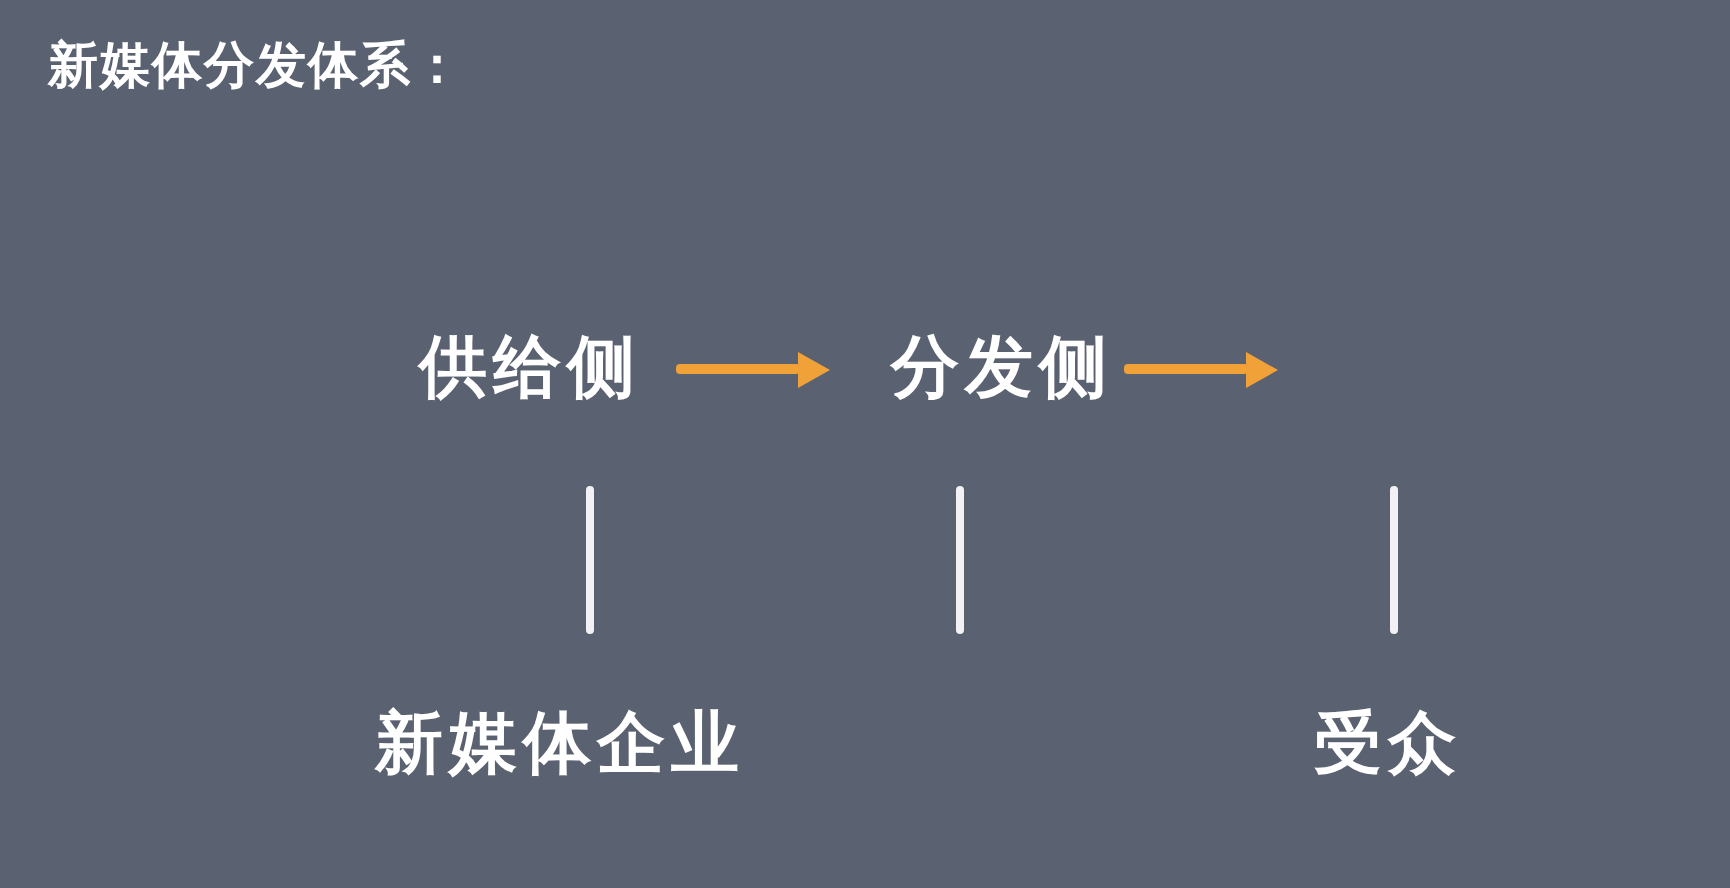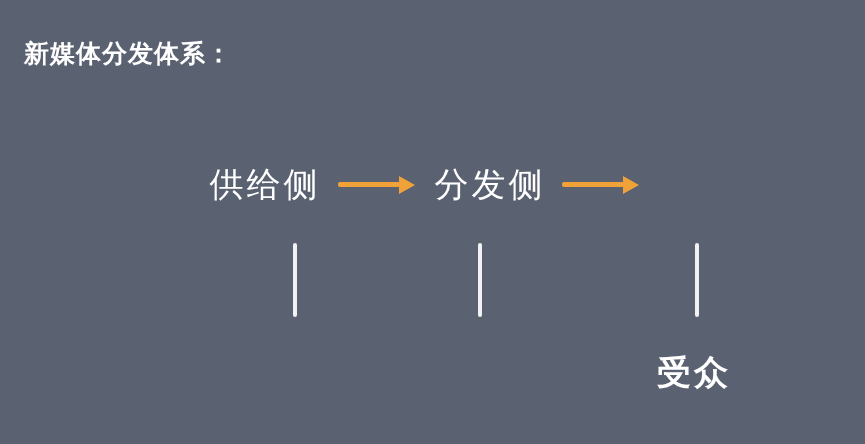--- a/index.html
+++ b/index.html
@@ -15,36 +15,35 @@
     overflow: hidden;
   }
   .title {
     position: absolute;
     left: 24px;
     top: 16px;
     color: #ffffff;
     font-size: 25px;
     font-weight: 700;
     letter-spacing: 1px;
-    margin-top: 21px;
   }
   .top-node {
     position: absolute;
     top: 160px;
     width: 150px;
     height: 48px;
     line-height: 48px;
     text-align: center;
     color: #ffffff;
     font-size: 34px;
-    font-weight: 400;
+    font-weight: 700;
     letter-spacing: 3px;
   }
   .top-node.n0 { left: 190px; }
-  .top-node.n1 { left: 415px; }
+  .top-node.n1 { left: 426px; }
   .top-node.n2 { left: 640px; }
 
   .arrow {
     position: absolute;
     top: 182px;
     height: 5px;
     background: #f0a238;
     border-radius: 2px;
   }
   .arrow.a0 { left: 338px; width: 62px; }
@@ -104,17 +103,18 @@
 
   <div class="arrow a1"></div>
 
 
   <div class="vline v0"></div>
 
   <div class="vline v1"></div>
 
   <div class="vline v2"></div>
 
+  <div class="bottom-node b0">新媒体企业</div>
 
 
   <div class="bottom-node b2">受众</div>
 
 </div>
 
 </body></html>

